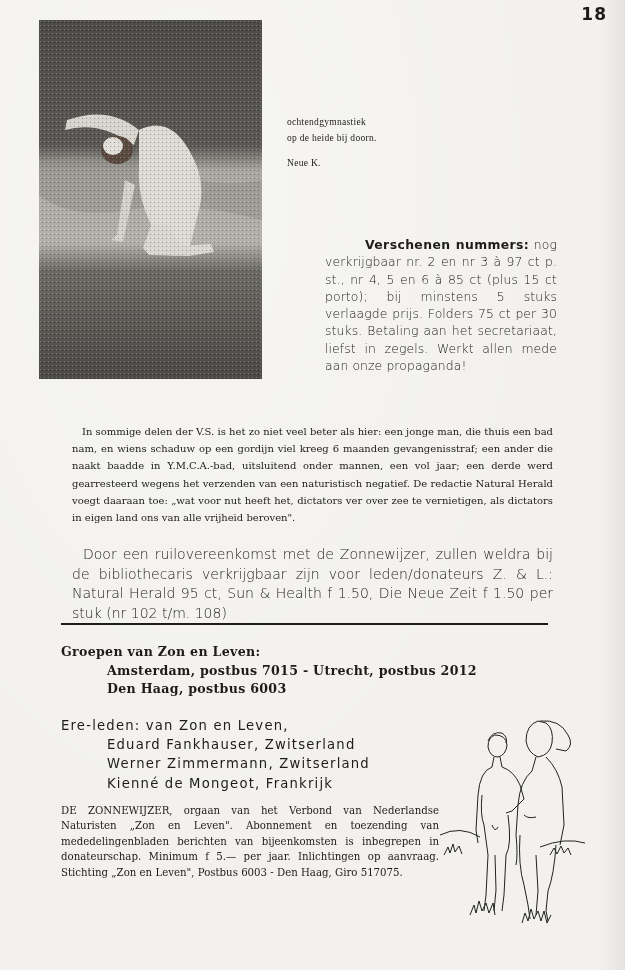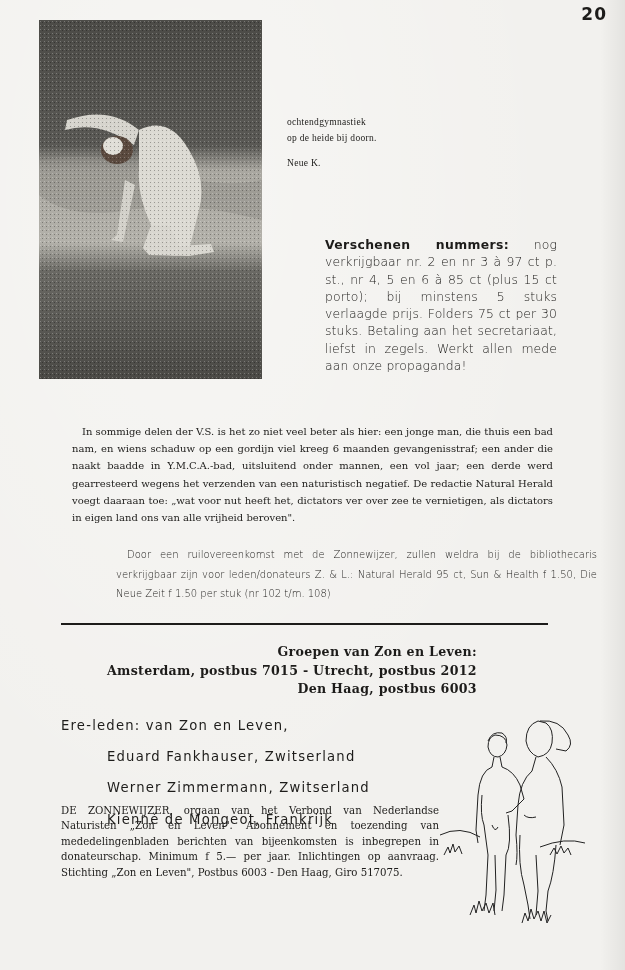--- a/index.html
+++ b/index.html
@@ -31,63 +31,62 @@
     position: absolute; left: 287px; top: 114px;
     font-family: Liberation Serif, serif; font-size: 9.5px; line-height: 16px;
     letter-spacing: 0.3px;
   }
   .caption .author { margin-top: 9px; }
   .notice {
     position: absolute; left: 325px; top: 236px; width: 232px;
     font-family: "DejaVu Sans", sans-serif; font-size: 12.4px; line-height: 17.3px;
     text-align: justify; font-weight: 300; letter-spacing: 0.1px;
   }
-  .notice .heading { font-weight: bold; letter-spacing: 0.4px; }
+  .notice .heading { font-weight: bold; letter-spacing: 0.4px; margin-left: 40px; }
   .para-serif {
     position: absolute; left: 72px; top: 423px; width: 481px;
     font-family: "DejaVu Serif", serif; font-size: 10px; line-height: 17.2px;
     text-align: justify; text-indent: 10px;
   }
   .para-sans {
     position: absolute; left: 72px; top: 545px; width: 481px;
-    font-family: "DejaVu Sans", sans-serif; font-size: 10px; line-height: 19.5px;
-    text-align: justify; text-indent: 11px; font-weight: 300; margin-left: 44px;
+    font-family: "DejaVu Sans", sans-serif; font-size: 14px; line-height: 19.5px;
+    text-align: justify; text-indent: 11px; font-weight: 300;
   }
   .rule {
     position: absolute; left: 61px; top: 623px; width: 487px; height: 2px;
     background: #1d1c1a;
   }
   .groups {
     position: absolute; left: 61px; top: 643px;
     font-family: "DejaVu Serif", serif; font-weight: bold; font-size: 12.6px; line-height: 18.6px;
     letter-spacing: 0.3px;
-    text-align: right;
   }
   .groups .indent { padding-left: 46px; }
   .honorary {
     position: absolute; left: 61px; top: 716px;
     font-family: "DejaVu Sans", sans-serif; font-size: 13.2px; line-height: 19.2px;
     letter-spacing: 1.2px;
   }
-  .honorary .indent { padding-left: 46px; margin-top: 12px; }
+  .honorary .indent { padding-left: 46px; }
   .colophon {
     position: absolute; left: 61px; top: 803px; width: 378px;
     font-family: "DejaVu Serif", serif; font-size: 10.2px; line-height: 15.4px;
     text-align: justify;
   }
   .drawing {
     position: absolute; left: 440px; top: 715px; width: 145px; height: 215px;
   }
 </style>
 </head>
 <body>
 
 <div class="page-shade"></div>
 
-<div class="page-number">20</div>
+<div class="page-number">18</div>
 
 <div class="photo">
   <svg width="223" height="359" viewBox="0 0 223 359">
     <defs>
       <pattern id="grain" width="4" height="4" patternUnits="userSpaceOnUse">
         <rect width="4" height="4" fill="rgba(0,0,0,0)"></rect>
         <rect x="1" y="1" width="1" height="1" fill="rgba(255,255,255,0.25)"></rect>
         <rect x="3" y="2" width="1" height="1" fill="rgba(0,0,0,0.3)"></rect>
       </pattern>
       <linearGradient id="bg" x1="0" y1="0" x2="0" y2="1">

